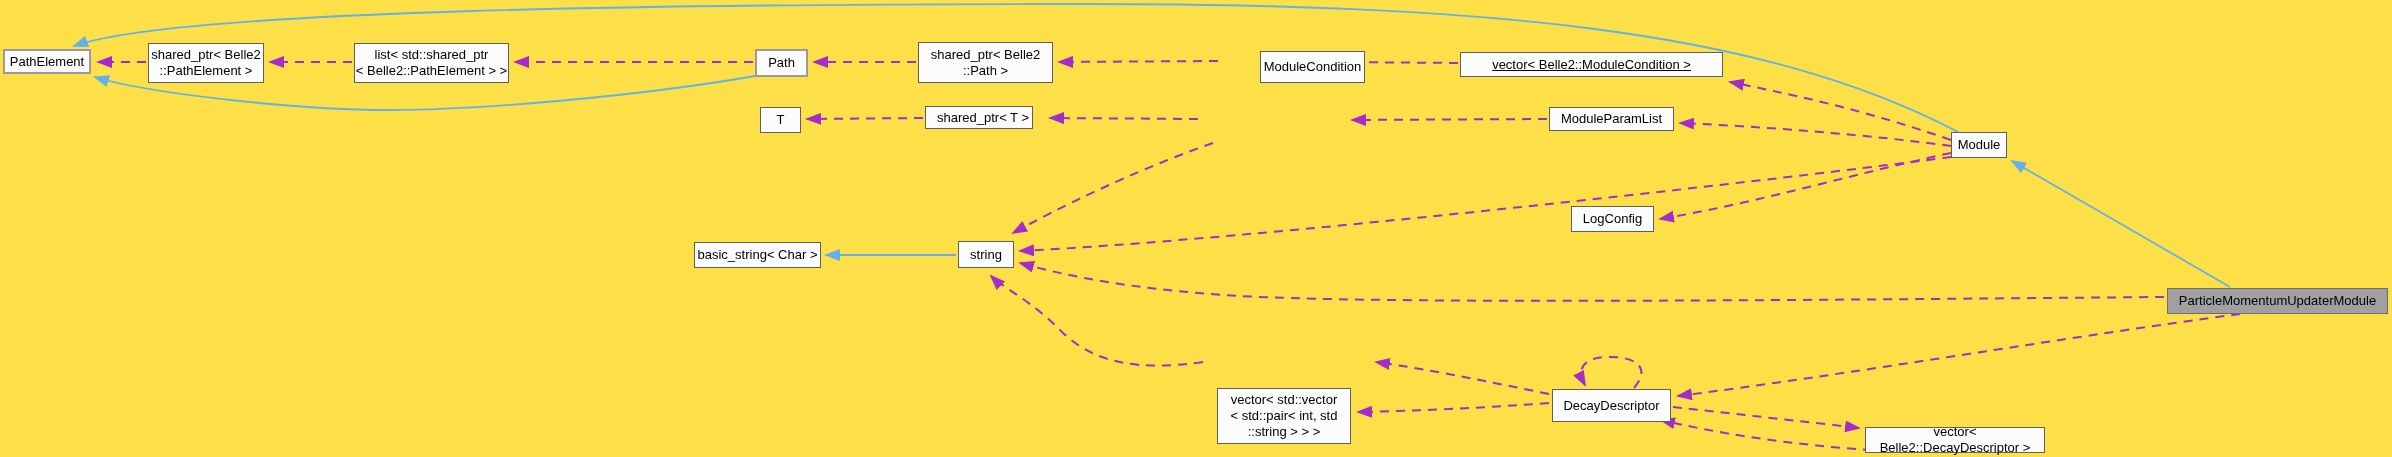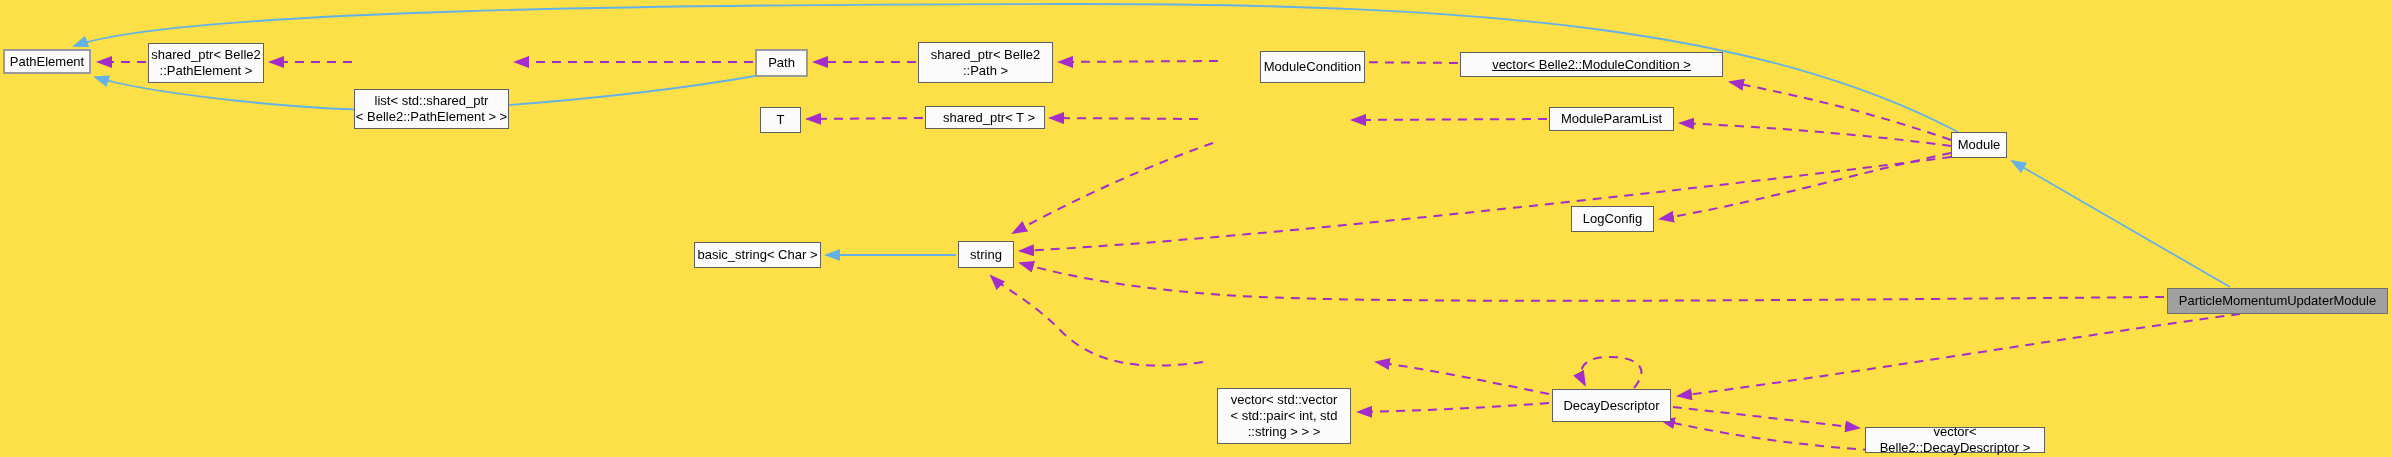--- a/index.html
+++ b/index.html
@@ -8,27 +8,27 @@
   #edges{position:absolute;left:0;top:0;width:2392px;height:457px;}
   .node{position:absolute;display:flex;align-items:center;justify-content:center;
         background:#fbfbfb;border:1.4px solid #5f5f5f;color:#000;
         font-size:13px;line-height:1.22;text-align:center;white-space:pre-line;
         box-sizing:border-box;z-index:2;}
   .node.thick{border-width:2.4px;border-color:#9a9a9a;}
   .node.highlight{background:#a0a0a0;border-color:#6e6e6e;}
   
   .n0{left:3px;top:49px;width:88px;height:25px;}
   .n1{left:148px;top:43px;width:116px;height:40px;}
-  .n2{left:354px;top:43px;width:155px;height:40px;margin-top:46px;}
+  .n2{left:354px;top:43px;width:155px;height:40px;}
   .n3{left:755px;top:49px;width:53px;height:28px;}
   .n4{left:918px;top:42px;width:135px;height:41px;}
   .n5{left:1220px;top:51px;width:105px;height:32px;margin-left:40px;}
   .n6{left:1460px;top:52px;width:263px;height:25px;text-decoration:underline;}
   .n7{left:760px;top:107px;width:41px;height:26px;}
-  .n8{left:925px;top:106px;width:120px;height:23px;padding-left:8px;}
+  .n8{left:925px;top:106px;width:108px;height:23px;padding-left:8px;}
   .n9{left:1200px;top:98px;width:146px;height:45px;}
   .n10{left:1549px;top:107px;width:125px;height:24px;}
   .n11{left:1951px;top:132px;width:56px;height:26px;}
   .n12{left:1571px;top:206px;width:83px;height:26px;}
   .n13{left:694px;top:242px;width:127px;height:26px;}
   .n14{left:958px;top:241px;width:56px;height:27px;}
   .n15{left:2167px;top:288px;width:221px;height:26px;}
   .n16{left:1200px;top:338px;width:169px;height:26px;}
   .n17{left:1217px;top:388px;width:134px;height:56px;}
   .n18{left:1552px;top:389px;width:119px;height:33px;}

